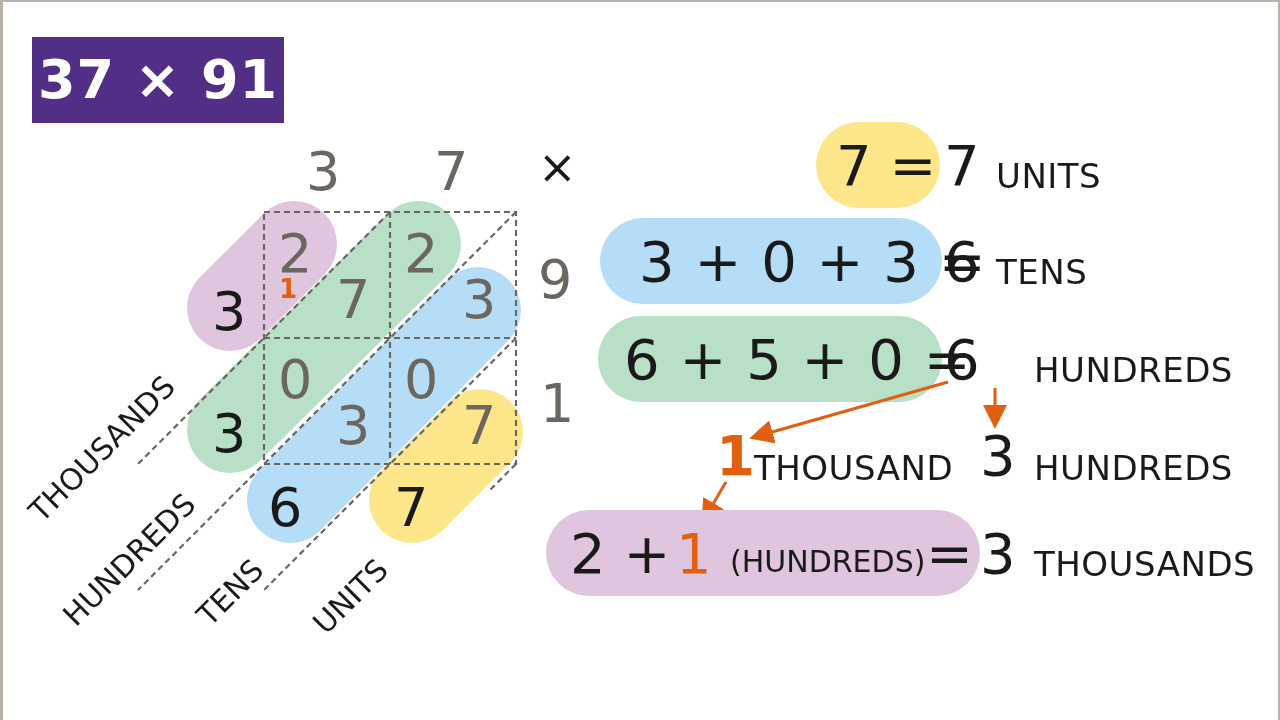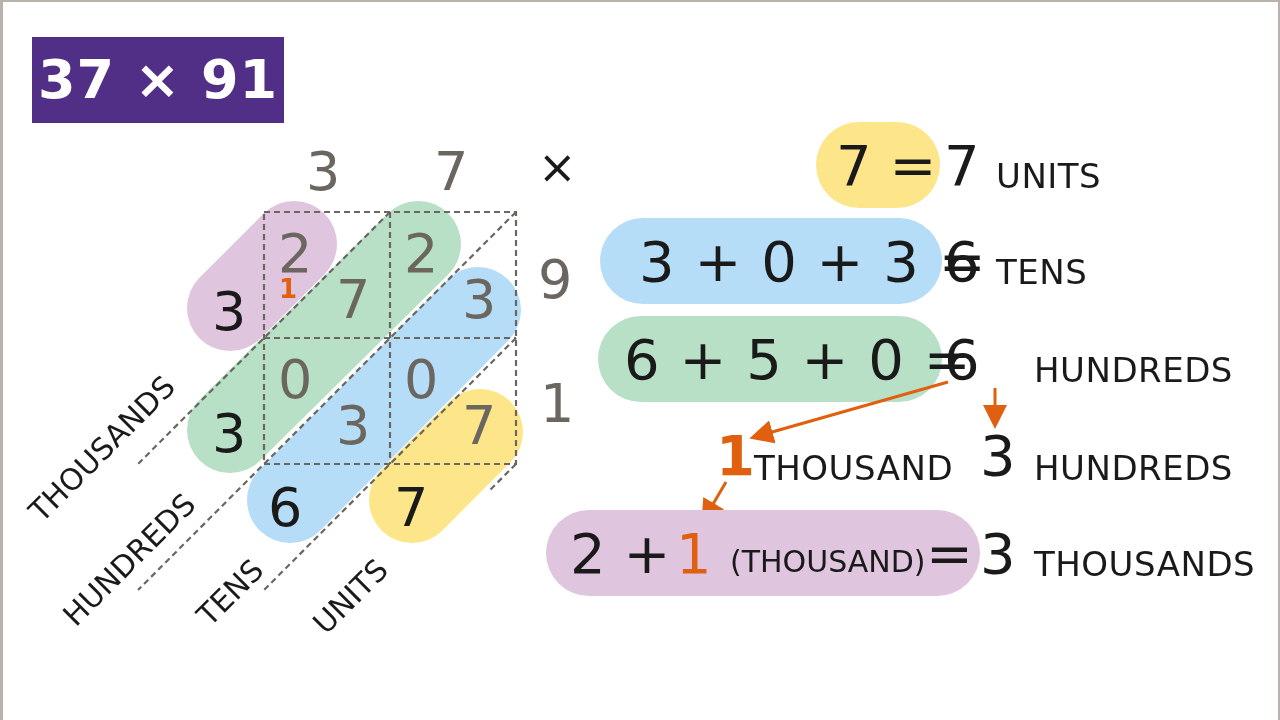--- a/index.html
+++ b/index.html
@@ -97,16 +97,16 @@
 </svg>
 
 <div class="eq orange" style="left:716px;top:428px;font-weight:bold;">1</div>
 <div class="abs lbl" style="left:754px;top:448px;text-align:center;">THOUSAND</div>
 <div class="eq" style="left:980px;top:428px;">3</div>
 <div class="abs lbl" style="left:1034px;top:448px;">HUNDREDS</div>
 
 <div class="pill" style="left:546px;top:510px;width:434px;height:86px;background:#e0c5df;"></div>
 <div class="eq" style="left:570px;top:526px;">2 +</div>
 <div class="eq orange" style="left:676px;top:526px;">1</div>
-<div class="abs" style="left:730px;top:544px;font-size:30px;">(THOUSAND)</div>
+<div class="abs" style="left:730px;top:544px;font-size:30px;">(HUNDREDS)</div>
 <div class="eq" style="left:926px;top:526px;">=</div>
 <div class="eq" style="left:980px;top:526px;">3</div>
 <div class="abs lbl" style="left:1034px;top:544px;">THOUSANDS</div>
 
 </body></html>

